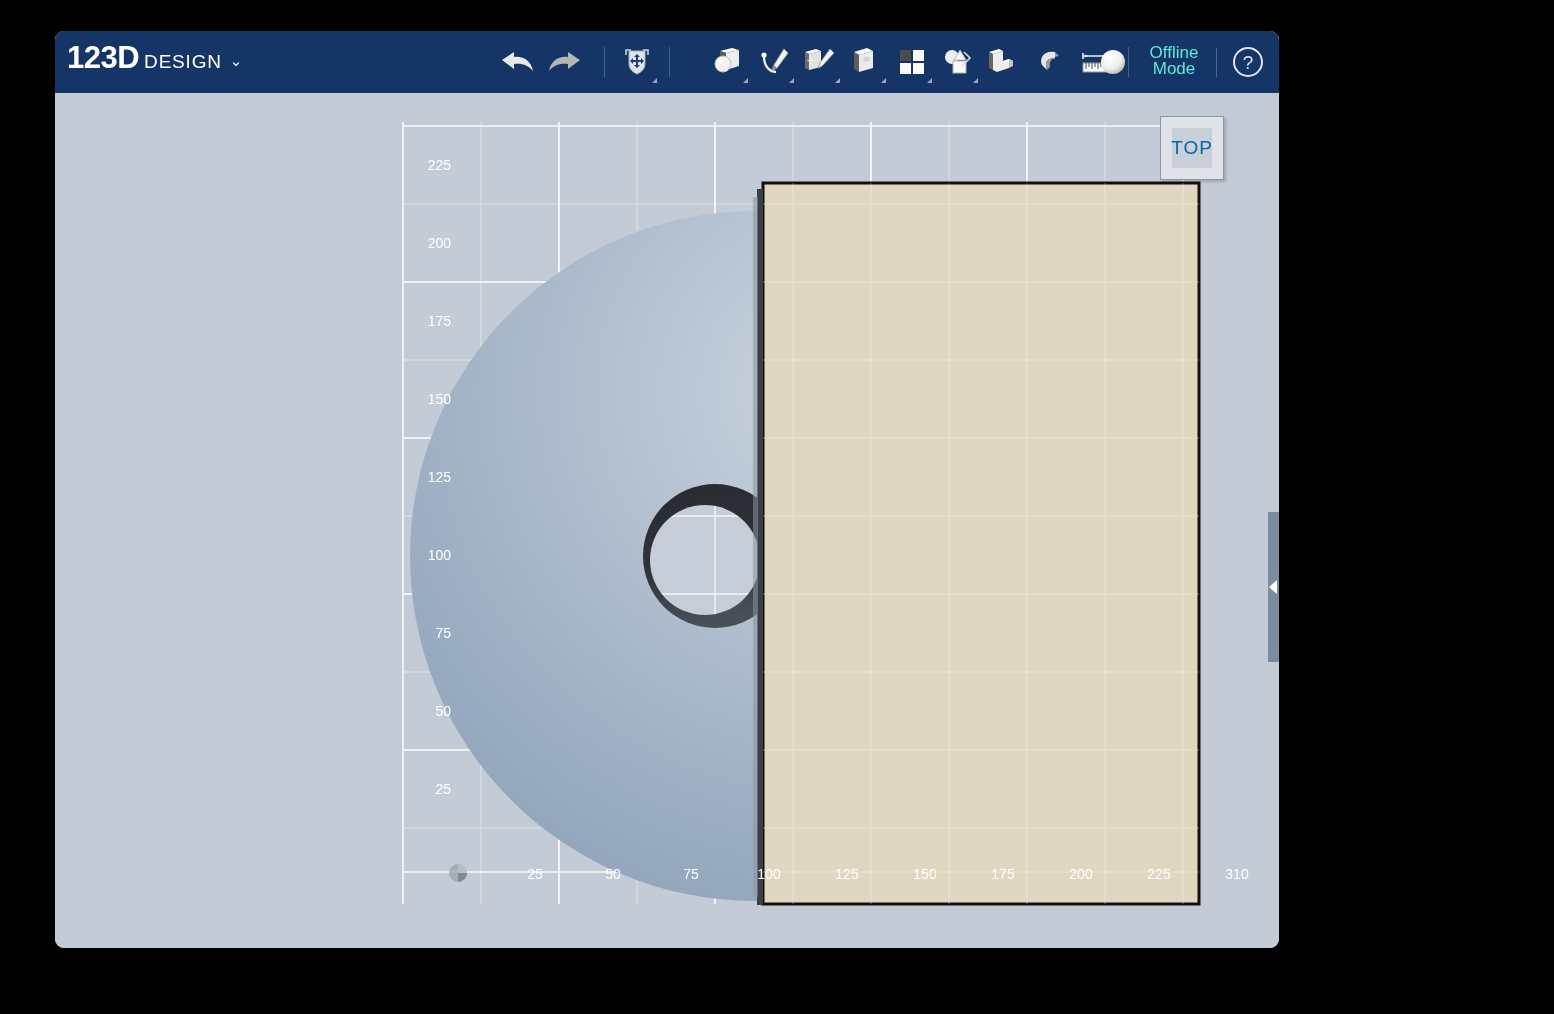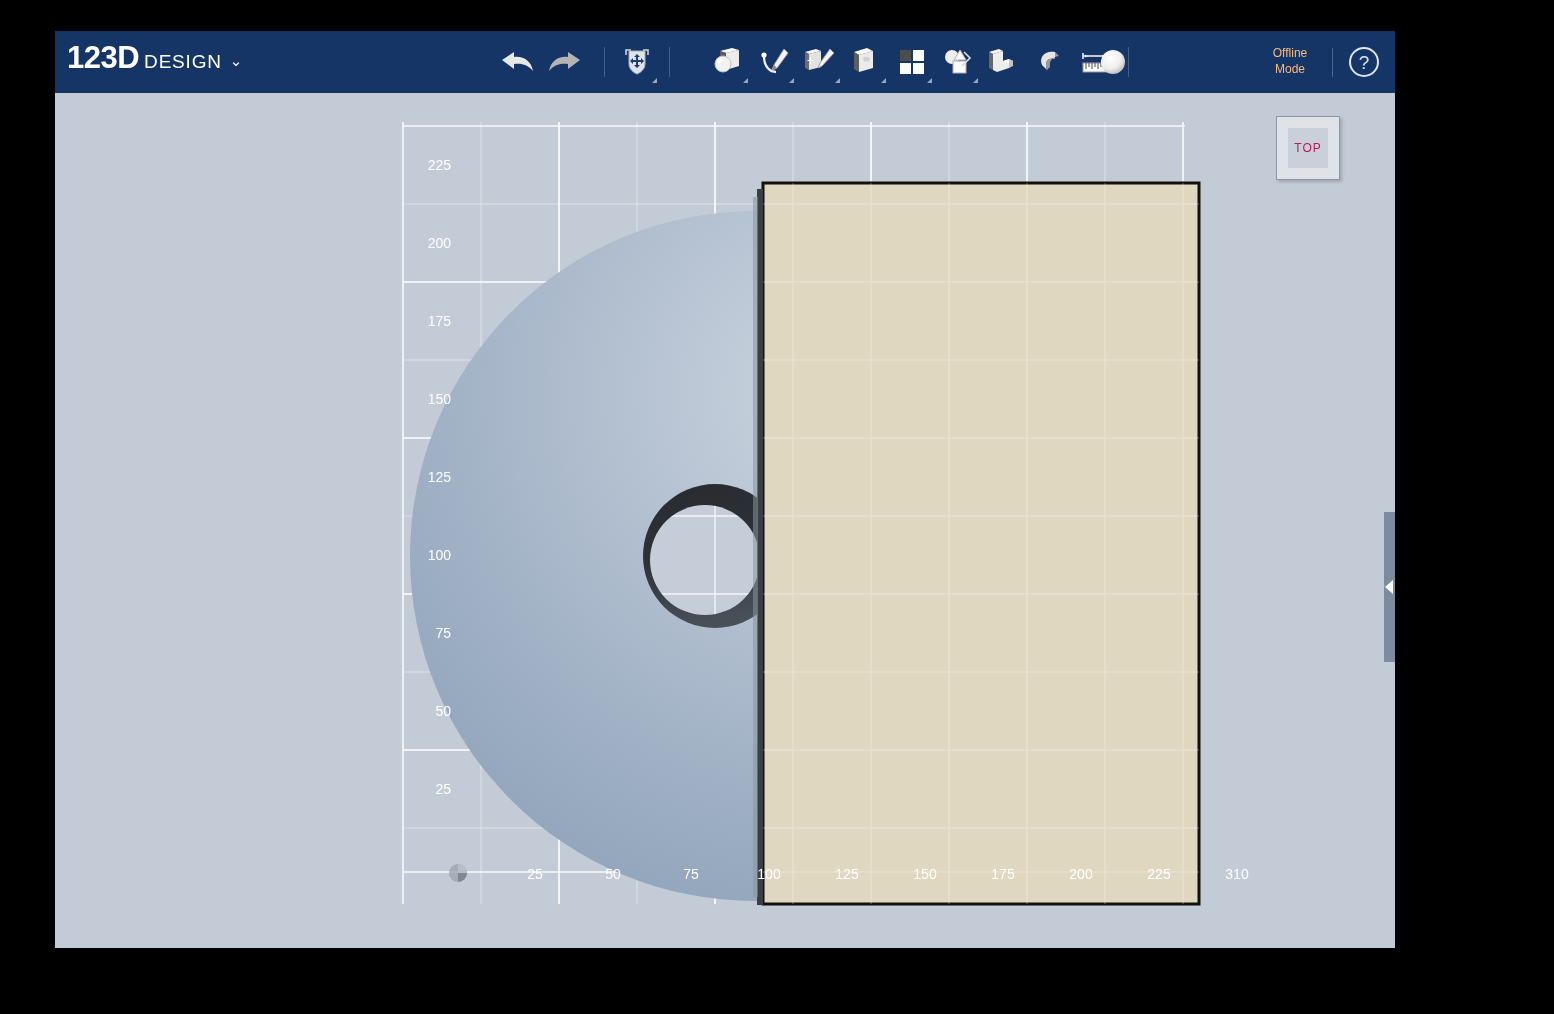--- a/index.html
+++ b/index.html
@@ -16,23 +16,24 @@
     position: absolute;
     left: 0; top: 0;
     width: 1554px; height: 1014px;
     background: #000000;
     border-radius: 34px;
   }
 
   #screen {
     position: absolute;
     left: 55px; top: 31px;
-    width: 1340px; height: 917px;
+    width: 1224px; height: 917px;
     background: #c3cbd6;
     overflow: hidden;
+    border-radius: 9px;
   }
 
   
   #app-bar {
     position: absolute;
     left: 0; top: 0;
     width: 100%; height: 62px;
     background: #153566;
     box-shadow: 0 1px 0 #f0f0f0;
   }
@@ -93,22 +94,22 @@
     width: 1px; height: 30px;
     background: #43608c;
     margin: 0 9px;
   }
 
   
   #offline-mode {
     position: absolute;
     right: 76px; top: 14px;
     width: 58px;
-    color: #fdba74;
-    font-size: 12px;
+    color: #5eead4;
+    font-size: 17px;
     line-height: 16px;
     text-align: center;
     user-select: none;
   }
   #help-sep {
     position: absolute;
     right: 62px; top: 17px;
     width: 1px; height: 29px;
     background: #4a6punk;
     background: #4a6890;
@@ -158,22 +159,22 @@
     cursor: pointer;
   }
   #view-cube .face {
     position: absolute;
     left: 11px; top: 11px;
     width: 40px; height: 40px;
     background: #c9d0d9;
     display: flex;
     align-items: center;
     justify-content: center;
-    color: #be185d;
-    font-size: 12px;
+    color: #0369a1;
+    font-size: 19px;
     letter-spacing: 1px;
   }
 
   
   #panel-handle {
     position: absolute;
     right: 0px; top: 419px;
     width: 11px; height: 150px;
     background: #7c8b9e;
     cursor: pointer;

